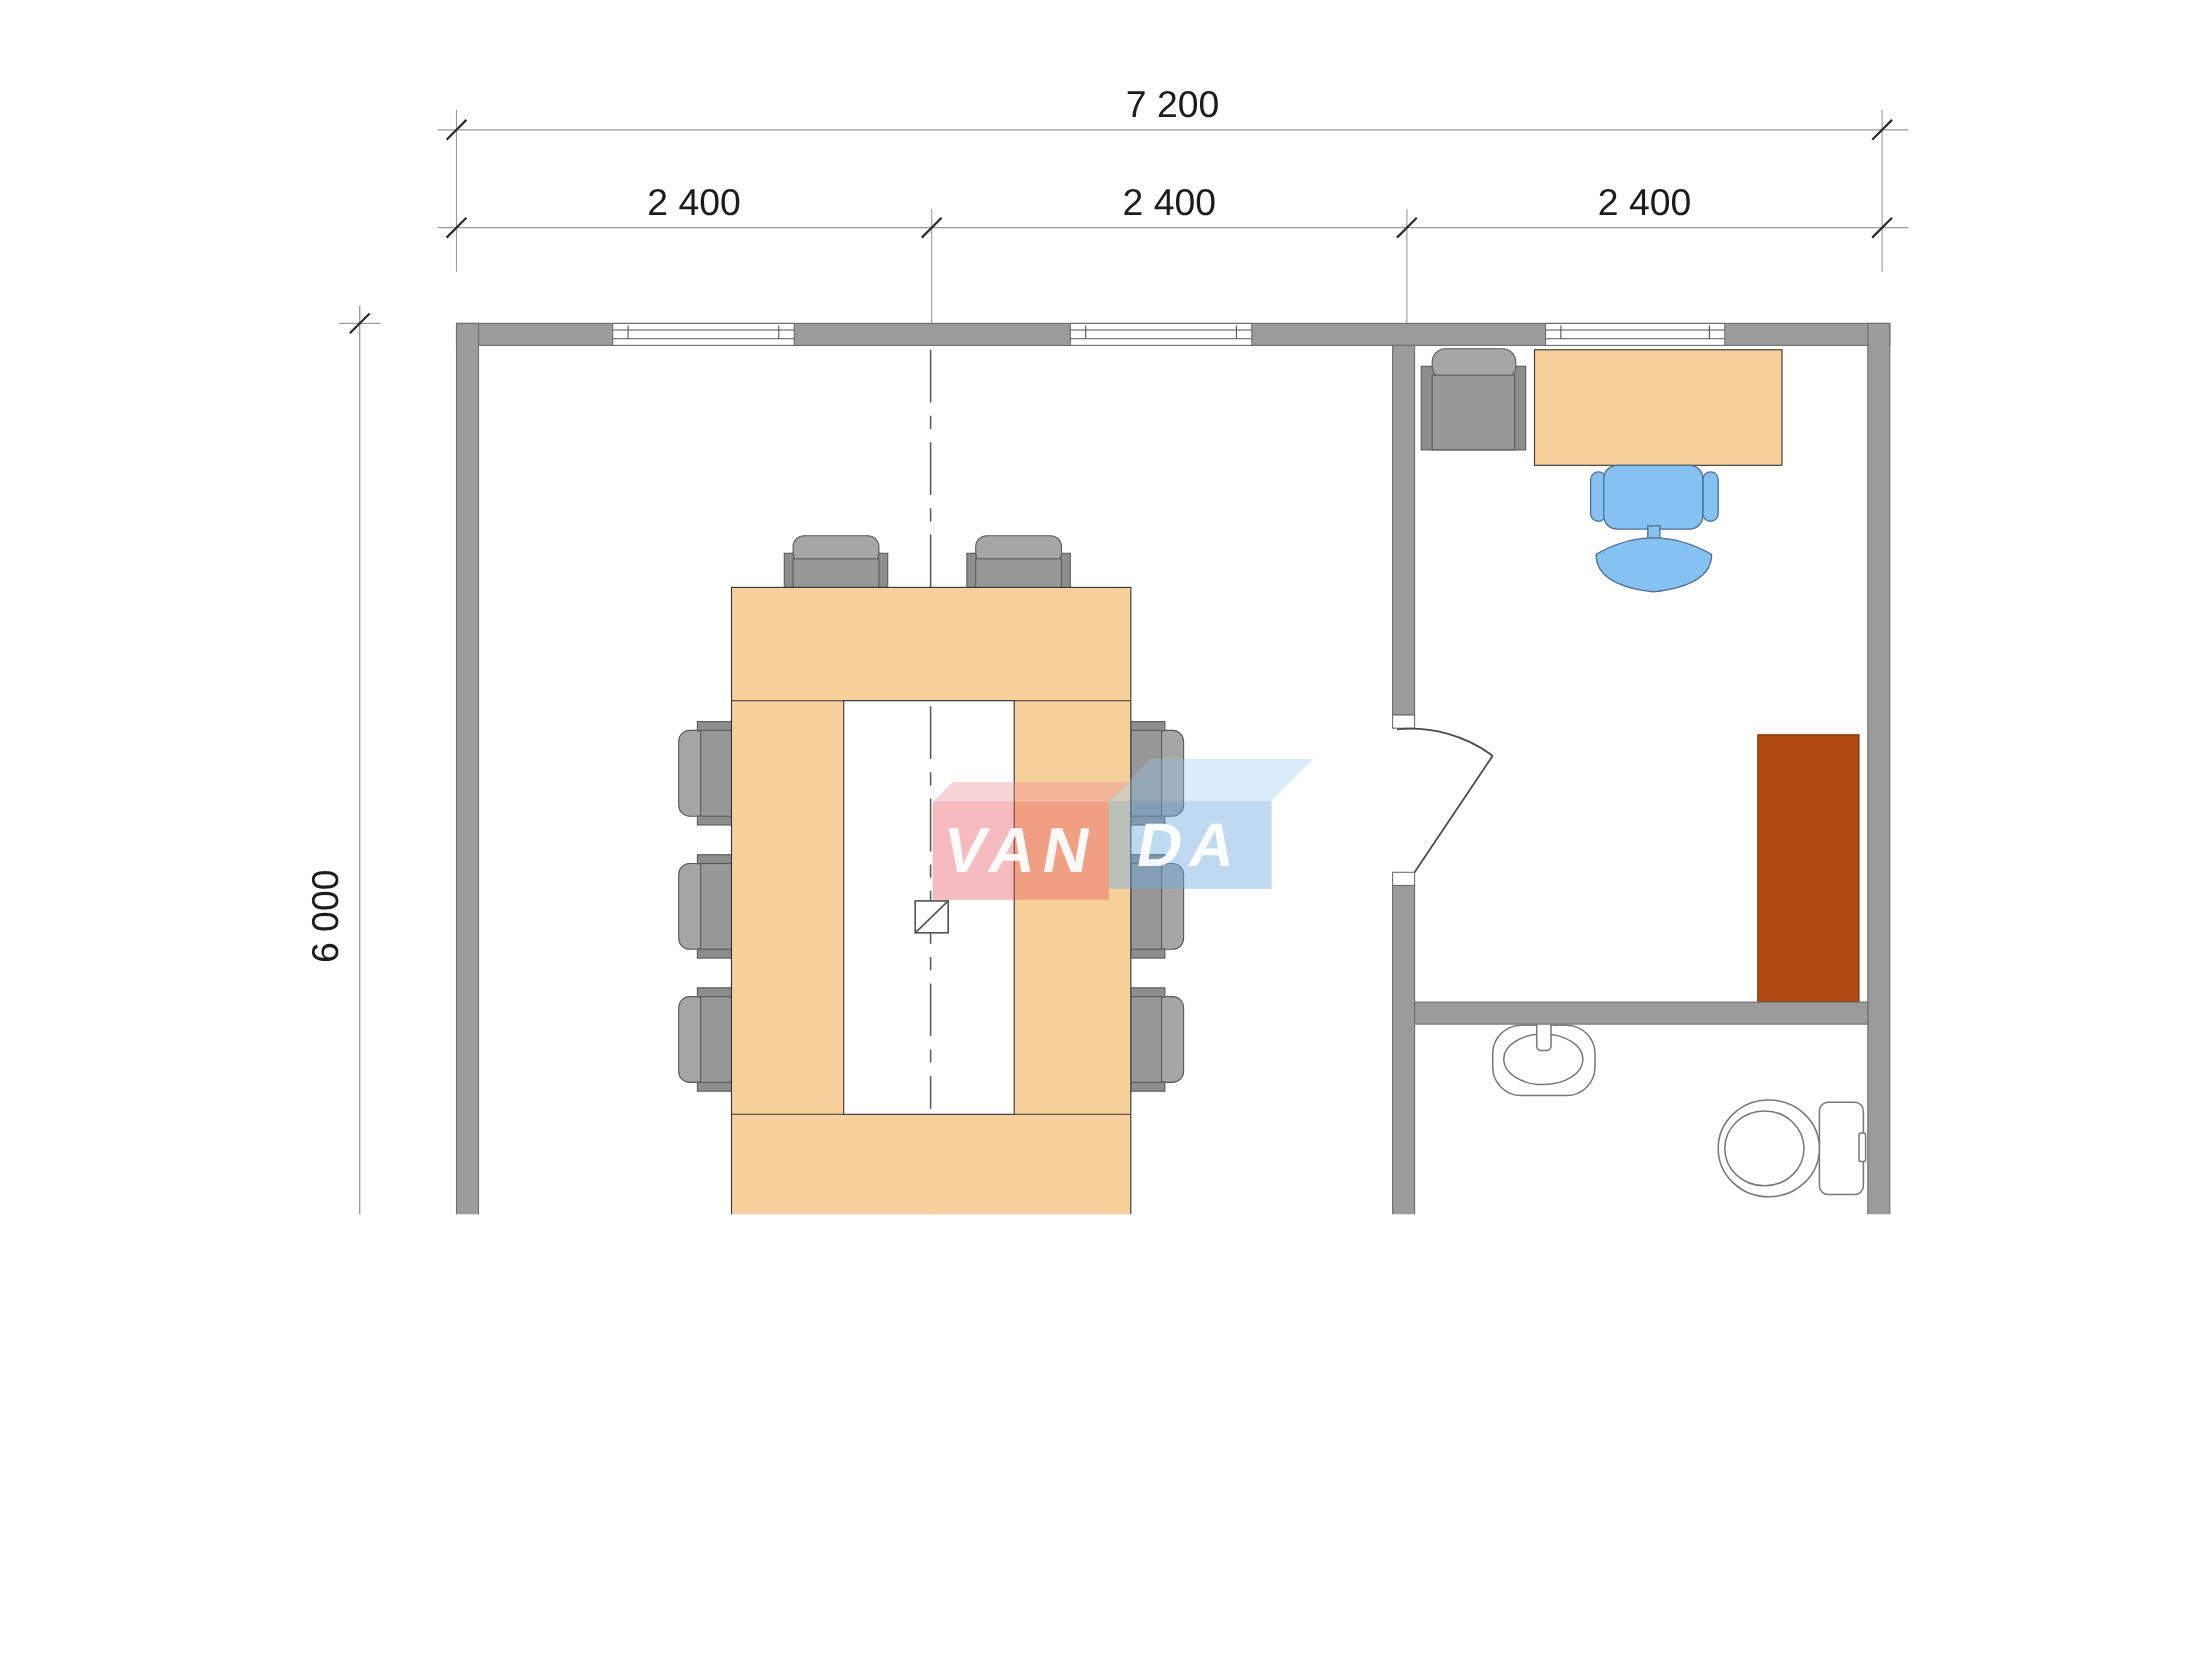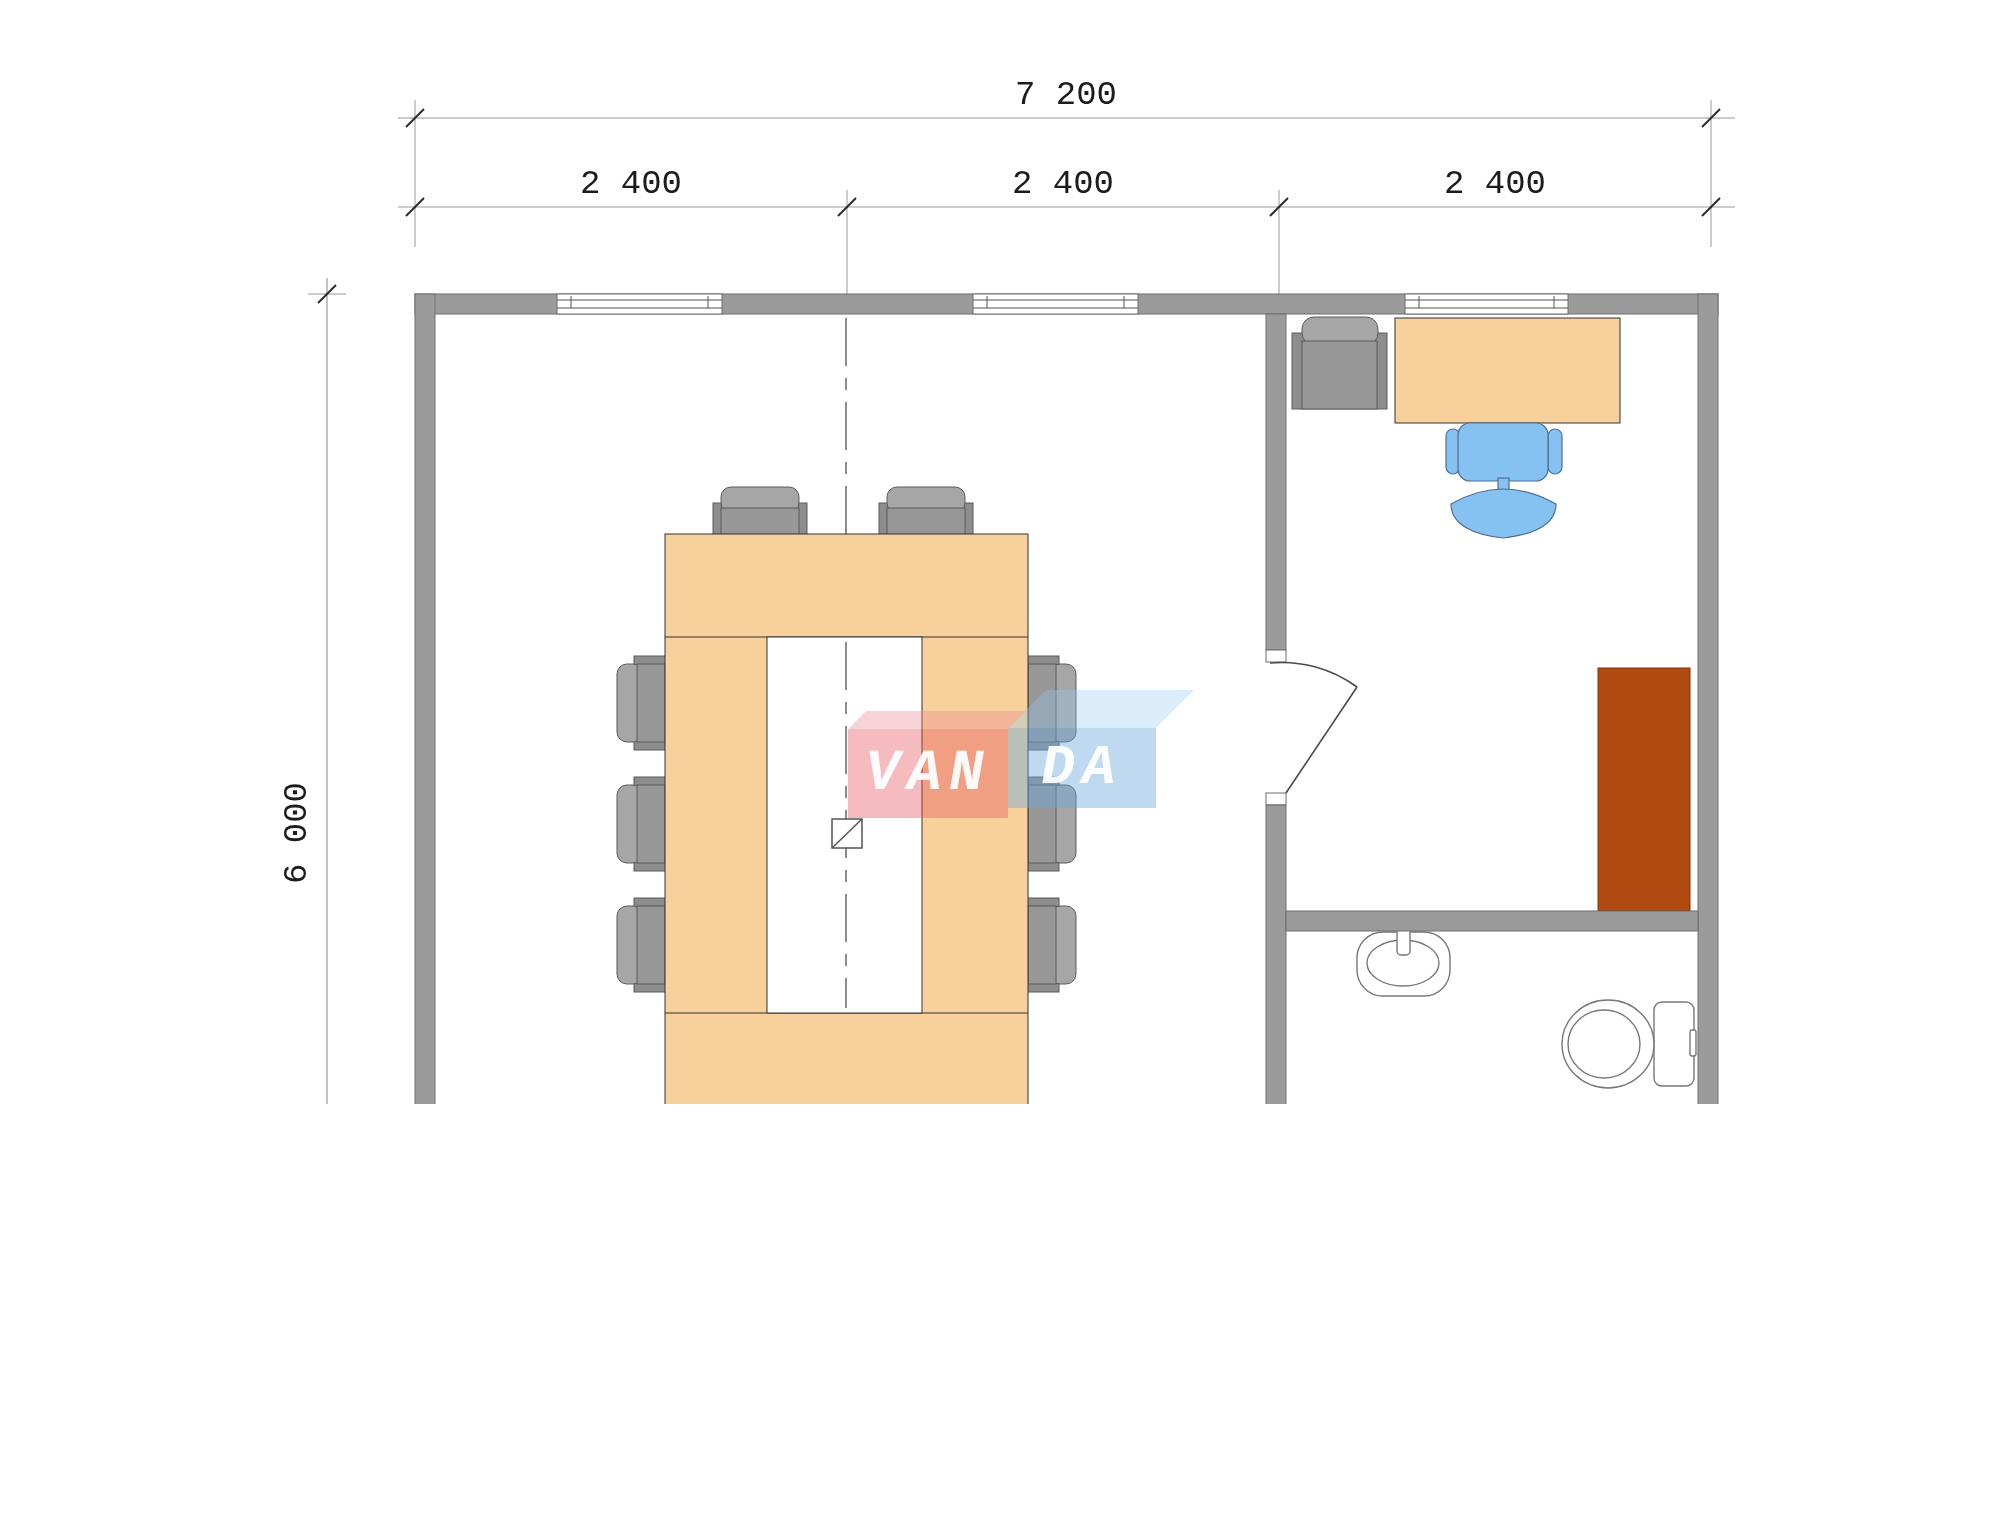--- a/index.html
+++ b/index.html
@@ -1,17 +1,17 @@
 <!DOCTYPE html>
 <html style="--wall: #9b9b9b; --wallStroke: #6e6e6e; --furniturePeach: #f8d09c; --chairGray: #979797; --chairGrayDark: #8d8d8d; --chairGrayLight: #a6a6a6; --chairBlue: #85c2f2; --chairBlueStroke: #4d6f92; --cabinetBrown: #b14a10; --cabinetBrownStroke: #7d3509; --line: #555555; --fixtureStroke: #787878; --dimText: #1c1c1c;"><head>
 <meta charset="utf-8">
 <style>
   html,body{margin:0;padding:0;background:#fff;}
   #canvas{position:relative;width:2000px;height:1104px;background:#fff;overflow:hidden;
-          font-family:Liberation Mono, monospace;}
+          font-family:Liberation Sans, sans-serif;}
   svg{position:absolute;left:0;top:0;}
 
   
   .wall   {fill:var(--wall);stroke:var(--wallStroke);stroke-width:1;}
   .jamb   {fill:#ffffff;stroke:var(--wallStroke);stroke-width:1;}
   .eraser {fill:#ffffff;stroke:none;}
   .winbox {fill:#ffffff;stroke:var(--wallStroke);stroke-width:1;}
   .winline{stroke:var(--line);stroke-width:1;fill:none;}
   .doorline{stroke:#4a4a4a;stroke-width:1.6;fill:none;}
   .peach  {fill:var(--furniturePeach);stroke:#333;stroke-width:1;}

